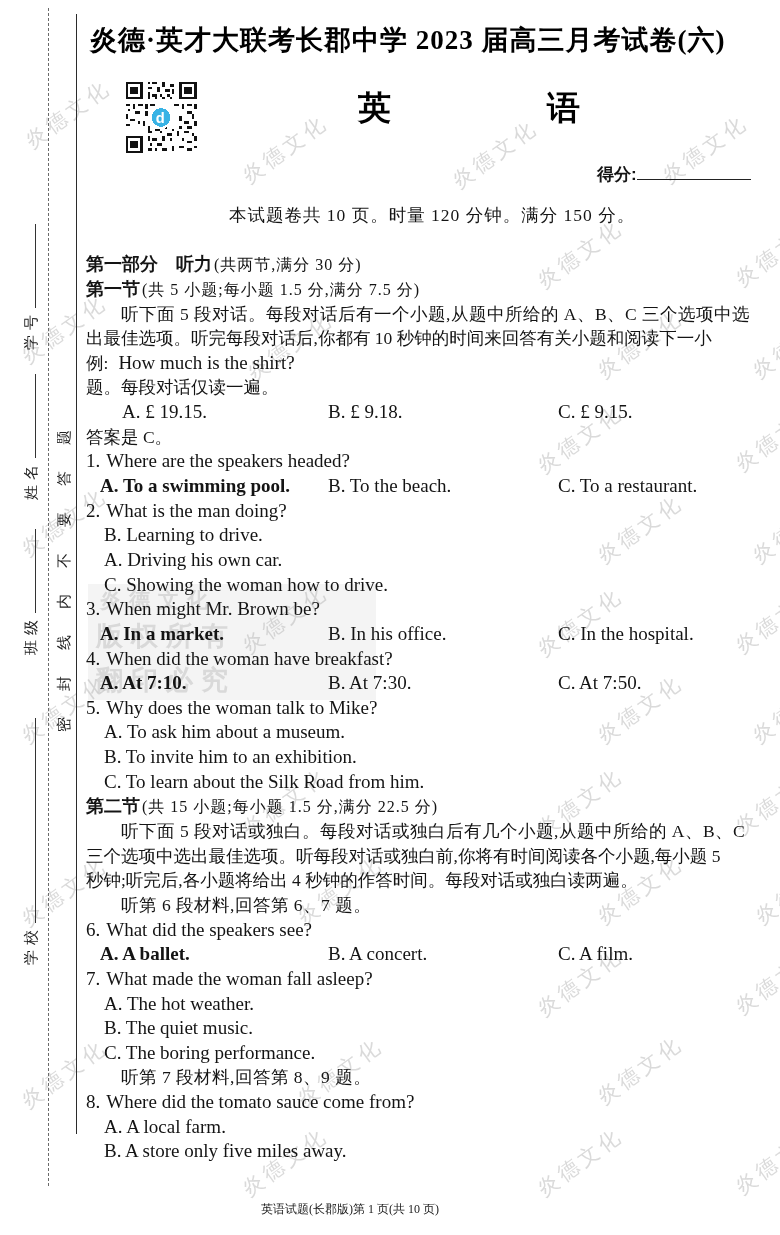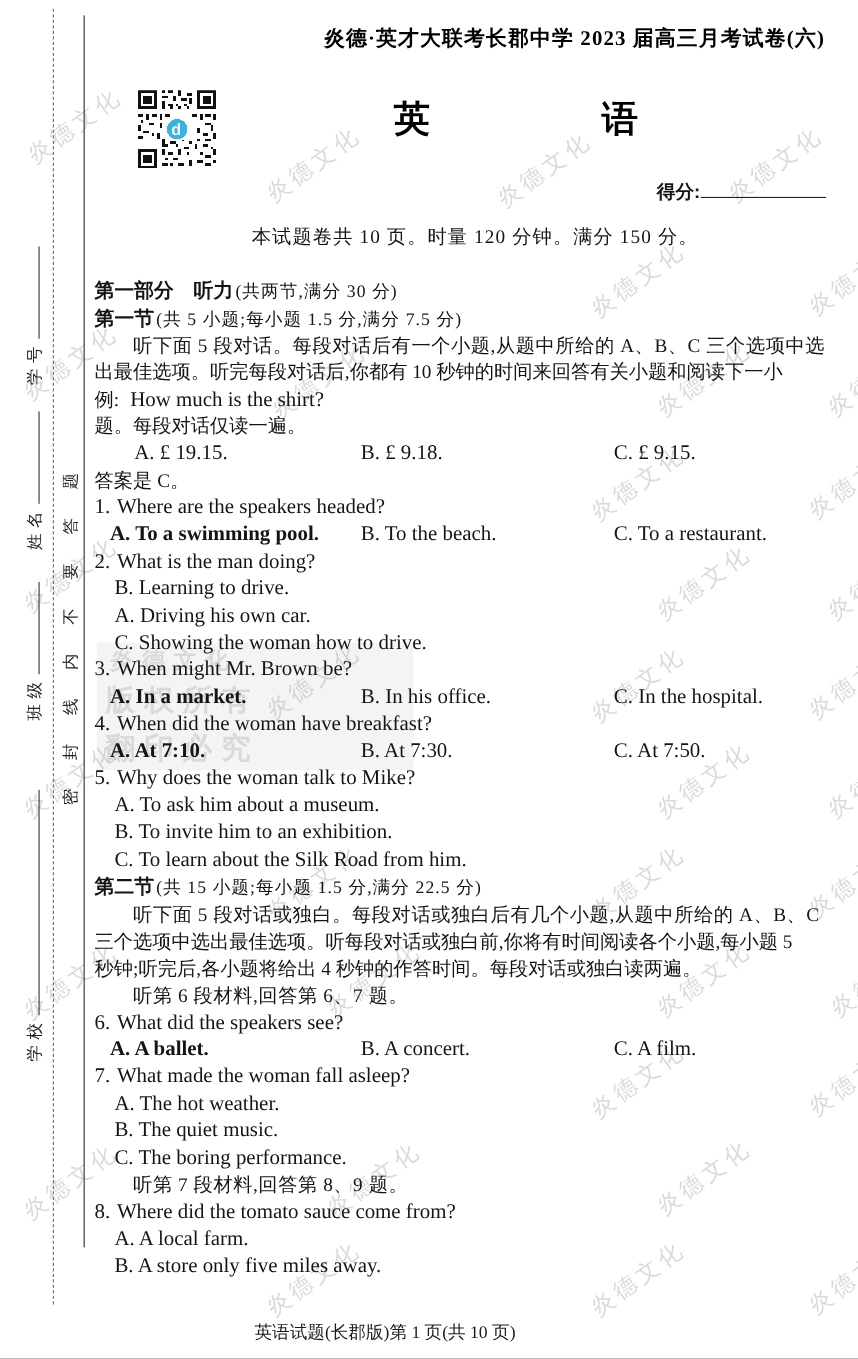--- a/index.html
+++ b/index.html
@@ -26,22 +26,22 @@
       border-left:1.5px solid #2b2b2b;z-index:2;}
   .v-field{position:absolute;left:22px;transform:rotate(-90deg);transform-origin:left top;
       white-space:nowrap;font-size:15px;color:#222;z-index:2;letter-spacing:5px;}
   .v-blank{display:inline-block;border-bottom:1.2px solid #333;height:13px;
       margin-left:2px;letter-spacing:0;}
   .v-seal{position:absolute;left:55px;top:732px;transform:rotate(-90deg);
       transform-origin:left top;white-space:nowrap;font-size:15px;color:#222;
       letter-spacing:26px;z-index:2;}
 
   
-  .exam-title{position:absolute;left:90px;top:22px;width:660px;text-align:right;
-      font-size:19px;font-weight:700;letter-spacing:1px;color:#000;z-index:3;
+  .exam-title{position:absolute;left:90px;top:22px;width:660px;text-align:left;
+      font-size:27px;font-weight:700;letter-spacing:1px;color:#000;z-index:3;
       font-family:"Liberation Serif",serif;}
   .qr{position:absolute;left:125px;top:82px;width:72px;height:71px;z-index:3;}
   .subject-title{position:absolute;left:358px;top:86px;width:134px;display:flex;
       justify-content:space-between;font-family:"Liberation Sans",sans-serif;
       font-weight:700;font-size:33px;color:#000;z-index:3;}
   .score-line{position:absolute;left:597px;top:163px;z-index:3;
       font-family:"Liberation Sans",sans-serif;font-weight:700;font-size:17px;}
   .score-blank{display:inline-block;width:114px;height:16px;border-bottom:1.6px solid #222;}
 
   
@@ -56,21 +56,21 @@
   .indent{padding-left:35px;letter-spacing:0.5px;}
   .qnum{margin-right:6px;}
   .single{padding-left:18px;}
   .oA{position:absolute;left:14px;font-weight:bold;}
   .oAex{position:absolute;left:36px;}
   .oB{position:absolute;left:242px;}
   .oC{position:absolute;left:472px;}
   .cnlead{margin-right:10px;}
 
   .footer{position:absolute;left:90px;top:1201px;width:520px;text-align:center;
-      font-size:16px;z-index:3;color:#1a1a1a;}
+      font-size:12px;z-index:3;color:#1a1a1a;}
 </style>
 </head>
 <body>
 
 <div class="page">
 
   <div class="wm-layer">
       <span class="wm" style="left: 18px; top: 100px;">炎德文化</span>
       <span class="wm" style="left: 235px; top: 135px;">炎德文化</span>
       <span class="wm" style="left: 445px; top: 140px;">炎德文化</span>

